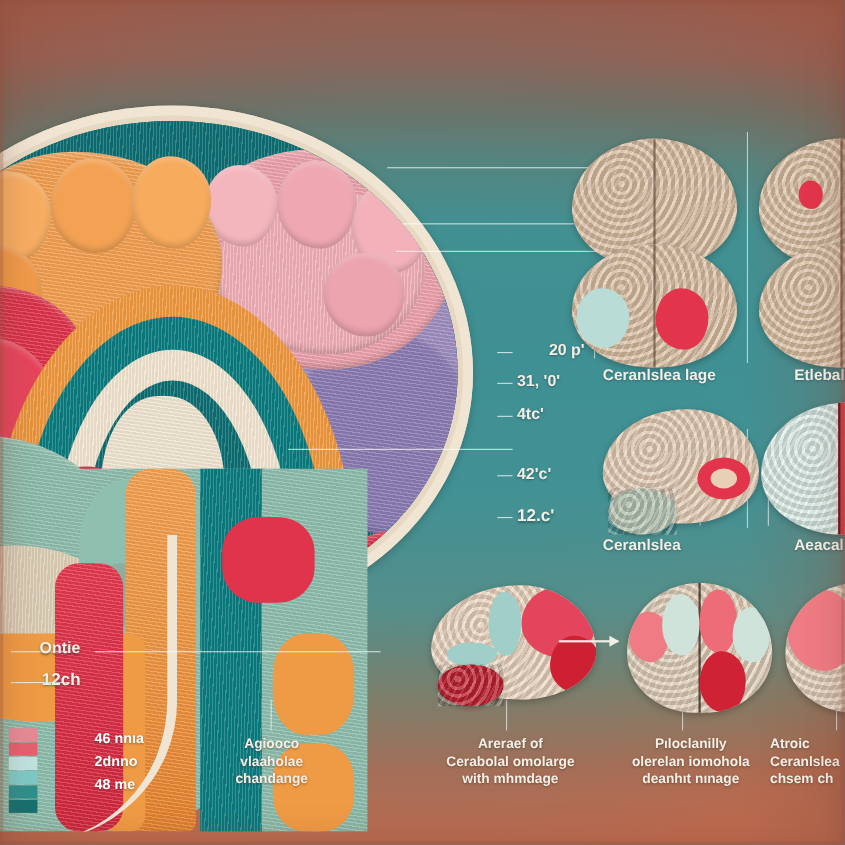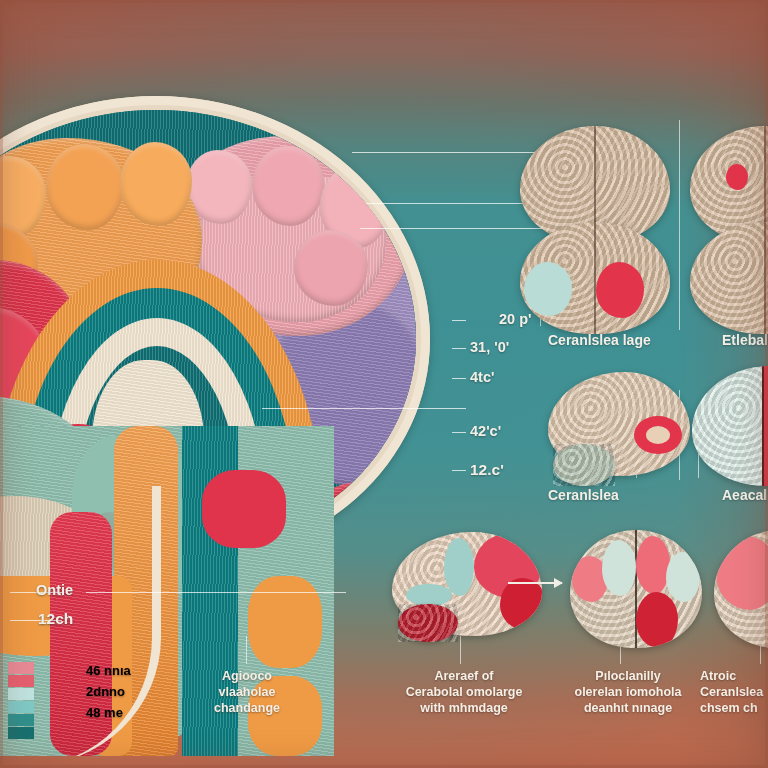--- a/index.html
+++ b/index.html
@@ -65,21 +65,21 @@
   .grp-label{
     position:absolute;color:#f4efe6;font-size:14px;font-weight:600;
     text-shadow:0 1px 2px rgba(30,60,60,.5);white-space:nowrap;
   }
 
   
   .legend{position:absolute;left:8px;top:662px;display:flex;gap:8px;}
   .sw-col{display:flex;flex-direction:column;gap:1px;}
   .sw{width:26px;height:12px;}
   .lg-col{display:flex;flex-direction:column;gap:4px;padding-top:0px;}
-  .lg-txt{color:#000000;font-size:13px;font-weight:600;
+  .lg-txt{color:#ffffff;font-size:13px;font-weight:600;
           text-shadow:0 1px 2px rgba(60,40,30,.5);line-height:17px;}
 
   
   .head{position:absolute;left:-118px;top:96px;width:560px;height:590px;}
   .skull{
     position:absolute;left:0;top:0;width:548px;height:468px;
     border-radius:50% 50% 46% 46%/52% 52% 48% 48%;
     background:#e6d8c2;
     box-shadow:inset 0 0 0 9px #f0e4d2, 0 2px 8px rgba(0,0,0,.22);
     overflow:hidden;

